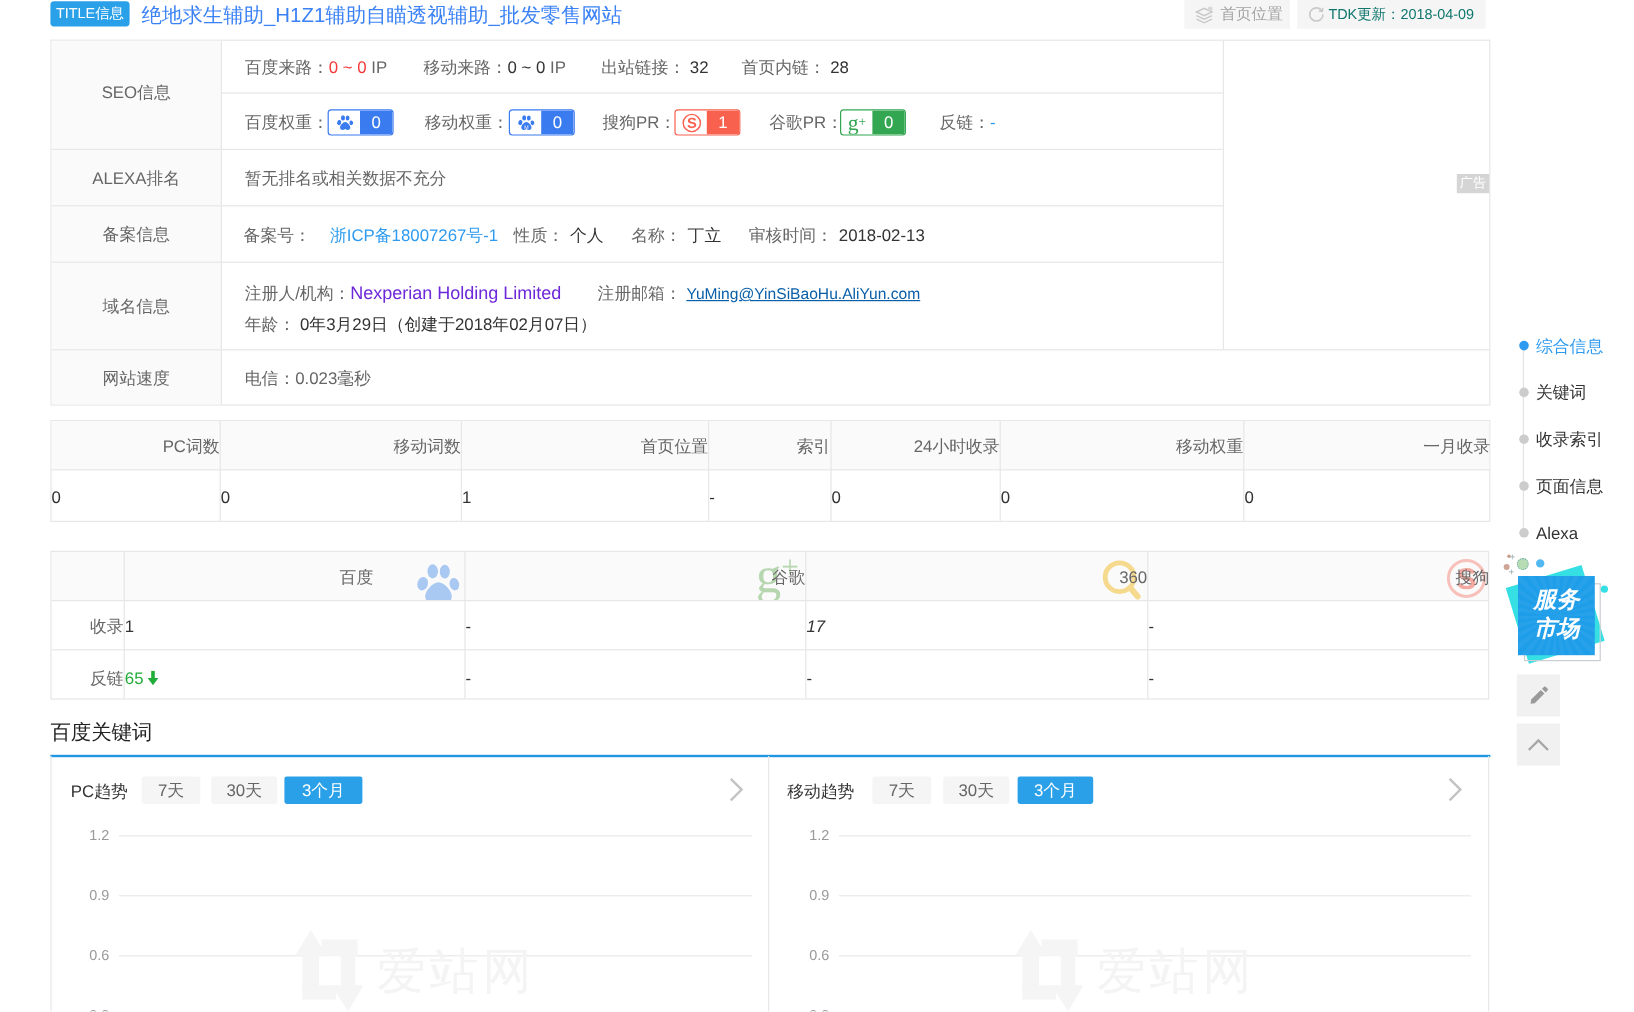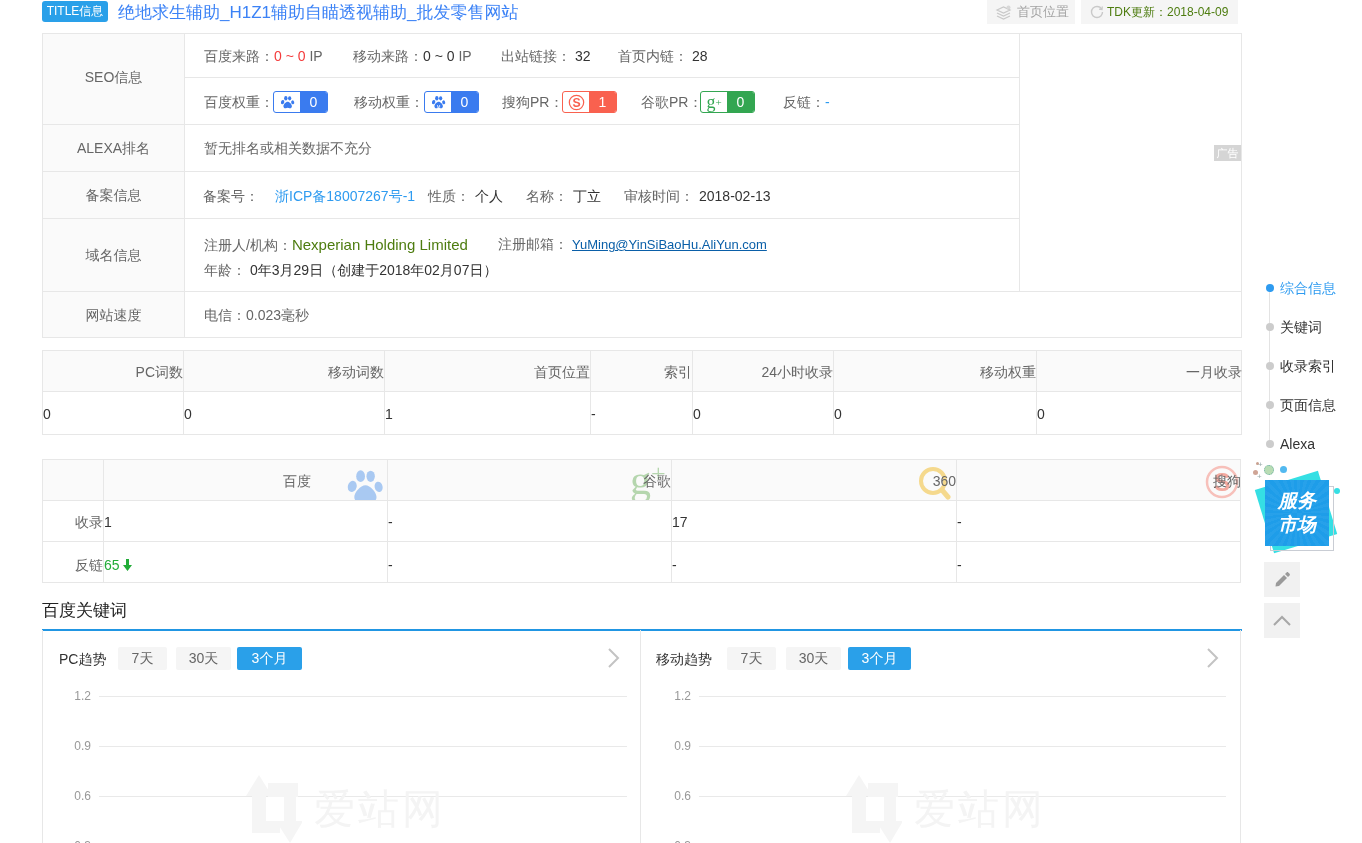--- a/index.html
+++ b/index.html
@@ -28,21 +28,21 @@
 
 <div class="abs" style="left:987px;top:0;width:88px;height:24px;background:#f5f5f5;color:#a3a3a3;font-size:13px;line-height:24px;">
   <svg class="abs" style="left:8px;top:4px;" width="17" height="17" viewBox="0 0 17 17" fill="none" stroke="#c9c9c9" stroke-width="1.2">
       <path d="M2 6 L8.5 3 L15 6 L8.5 9 Z"></path>
       <path d="M2 9 L8.5 12 L15 9"></path>
       <path d="M2 12 L8.5 15 L15 12"></path>
       <circle cx="13.5" cy="3.5" r="2" fill="#d8d8d8" stroke="none"></circle>
     </svg>
   <span style="margin-left:30px;">首页位置</span>
 </div>
-<div class="abs" style="left:1081px;top:0;width:157px;height:24px;background:#f5f5f5;color:#4d7c0f;font-size:12px;line-height:24px;white-space:nowrap;">
+<div class="abs" style="left:1081px;top:0;width:157px;height:24px;background:#f5f5f5;color:#0f766e;font-size:12px;line-height:24px;white-space:nowrap;">
   <svg class="abs" style="left:8px;top:4px;" width="16" height="16" viewBox="0 0 16 16" fill="none" stroke="#c9c9c9" stroke-width="1.4">
       <path d="M13.5 8 A5.5 5.5 0 1 1 8 2.5 A5.5 5.5 0 0 1 12.8 5.3"></path>
       <path d="M13.3 2.5 L13 5.6 L10 5.2" stroke-width="1.2"></path>
     </svg>
   <span style="margin-left:26px;">TDK更新：2018-04-09</span>
 </div>
 
 <div class="abs" style="left:42px;top:33px;width:1200px;height:305px;border:1px solid #e7e7e7;"></div>
 <div class="abs" style="left:43px;top:34px;width:141px;height:303px;background:#fafafa;"></div>
 <div class="line" style="left:184px;top:34px;width:1px;height:303px;"></div>
@@ -115,21 +115,21 @@
   <span class="wr" style="background:#33a651;">0</span>
 </div>
 
 <div class="abs lbl" style="left:204px;top:140px;font-size:14px;">暂无排名或相关数据不充分</div>
 
 <div class="abs lbl" style="left:203px;top:188px;font-size:14px;">备案号：<span style="color:#2e9bf0;margin-left:16px;">浙ICP备18007267号-1</span></div>
 <div class="abs lbl" style="left:428px;top:188px;font-size:14px;">性质：<span class="val" style="margin-left:5px;">个人</span></div>
 <div class="abs lbl" style="left:526px;top:188px;font-size:14px;">名称：<span class="val" style="margin-left:5px;">丁立</span></div>
 <div class="abs lbl" style="left:624px;top:188px;font-size:14px;">审核时间：<span class="val" style="margin-left:5px;">2018-02-13</span></div>
 
-<div class="abs lbl" style="left:204px;top:236px;font-size:14px;">注册人/机构：<span style="color:#4d7c0f;font-size:15px;">Nexperian Holding Limited</span></div>
+<div class="abs lbl" style="left:204px;top:236px;font-size:14px;">注册人/机构：<span style="color:#6d28d9;font-size:15px;">Nexperian Holding Limited</span></div>
 <div class="abs lbl" style="left:498px;top:236px;font-size:14px;">注册邮箱：<span style="color:#0a5fa8;font-size:13px;text-decoration:underline;margin-left:4px;">YuMing@YinSiBaoHu.AliYun.com</span></div>
 <div class="abs lbl" style="left:204px;top:262px;font-size:14px;">年龄：<span class="val" style="margin-left:4px;">0年3月29日（创建于2018年02月07日）</span></div>
 
 <div class="abs lbl" style="left:204px;top:307px;font-size:14px;">电信：0.023毫秒</div>
 
 <div class="abs" style="left:42px;top:350px;width:1200px;height:85px;border:1px solid #e7e7e7;"></div>
 <div class="abs" style="left:43px;top:351px;width:1198px;height:40px;background:#fafafa;"></div>
 <div class="line" style="left:43px;top:391px;width:1198px;height:1px;"></div>
 <div class="line" style="left:183px;top:351px;width:1px;height:83px;"></div>
 <div class="line" style="left:384px;top:351px;width:1px;height:83px;"></div>
@@ -180,21 +180,21 @@
 <div class="line" style="left:671px;top:460px;width:1px;height:122px;"></div>
 <div class="line" style="left:956px;top:460px;width:1px;height:122px;"></div>
 <div class="cell lbl" style="left:27px;top:473px;width:284px;">百度</div>
 <div class="cell lbl" style="left:388px;top:473px;width:283px;">谷歌</div>
 <div class="cell lbl" style="left:672px;top:473px;width:284px;">360</div>
 <div class="cell lbl" style="left:957px;top:473px;width:284px;">搜狗</div>
 <div class="cell lbl" style="left:43px;top:514px;width:60px;">收录</div>
 <div class="cell lbl" style="left:43px;top:557px;width:60px;">反链</div>
 <div class="cell val" style="left:104px;top:514px;width:283px;">1</div>
 <div class="cell val" style="left:388px;top:514px;width:283px;">-</div>
-<div class="cell val" style="left:672px;top:514px;width:284px;">17</div>
+<div class="cell val" style="left:672px;top:514px;width:284px;font-style:italic;">17</div>
 <div class="cell val" style="left:957px;top:514px;width:284px;">-</div>
 <div class="cell" style="left:104px;top:557px;width:283px;color:#22ac38;">65&nbsp;<svg width="9" height="12" viewBox="0 0 9 12" style="vertical-align:-1px;">
       <path d="M3 0 L6 0 L6 6 L9 6 L4.5 12 L0 6 L3 6 Z" fill="#22ac38"></path>
     </svg></div>
 <div class="cell val" style="left:388px;top:557px;width:283px;">-</div>
 <div class="cell val" style="left:672px;top:557px;width:284px;">-</div>
 <div class="cell val" style="left:957px;top:557px;width:284px;">-</div>
 
 <div class="abs" style="left:42px;top:599px;font-size:17px;color:#222;">百度关键词</div>
 <div class="abs" style="left:42px;top:629px;width:1200px;height:2px;background:#2196e3;"></div>

